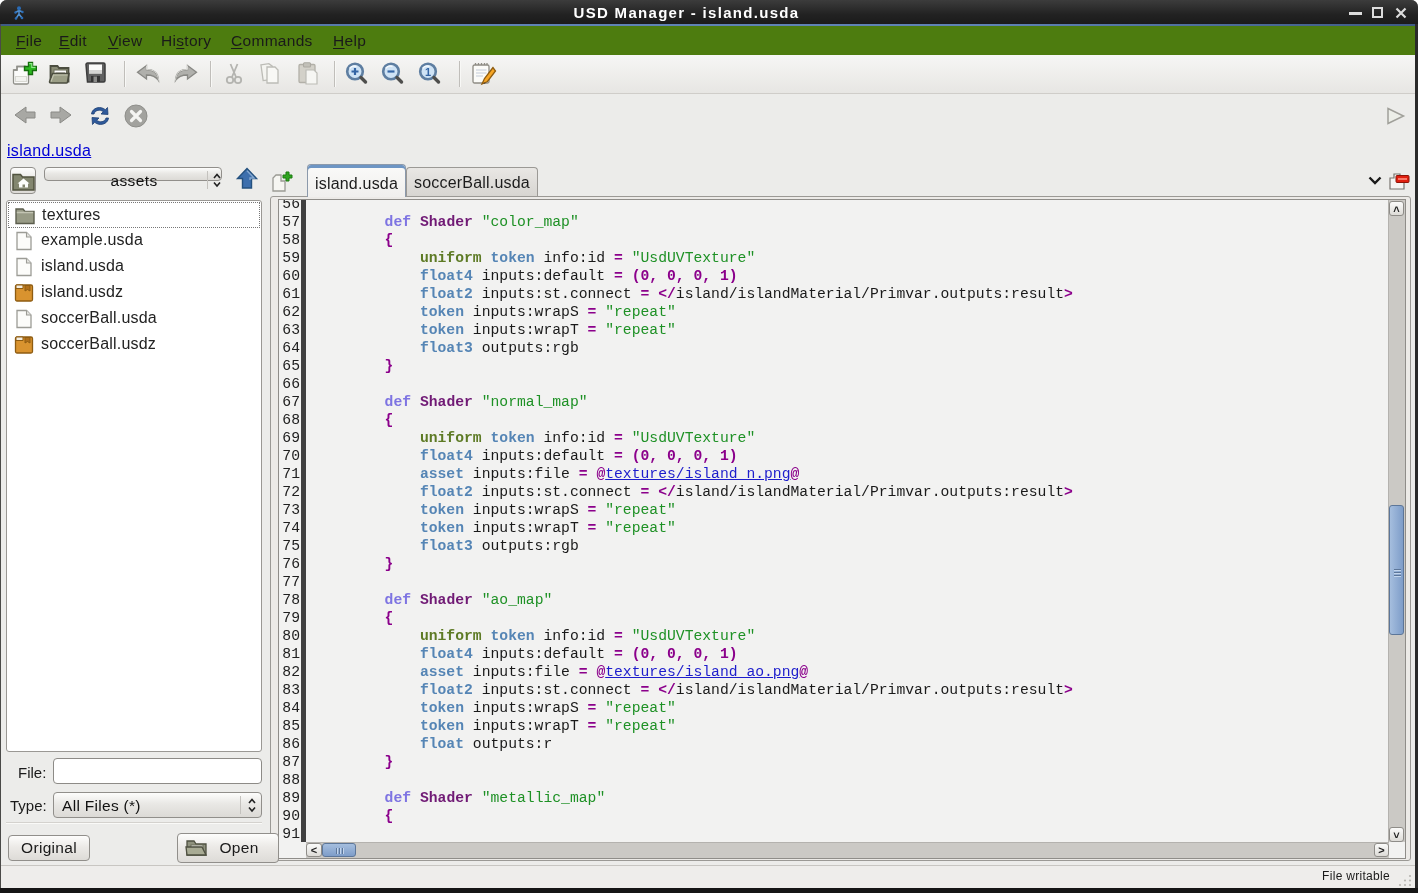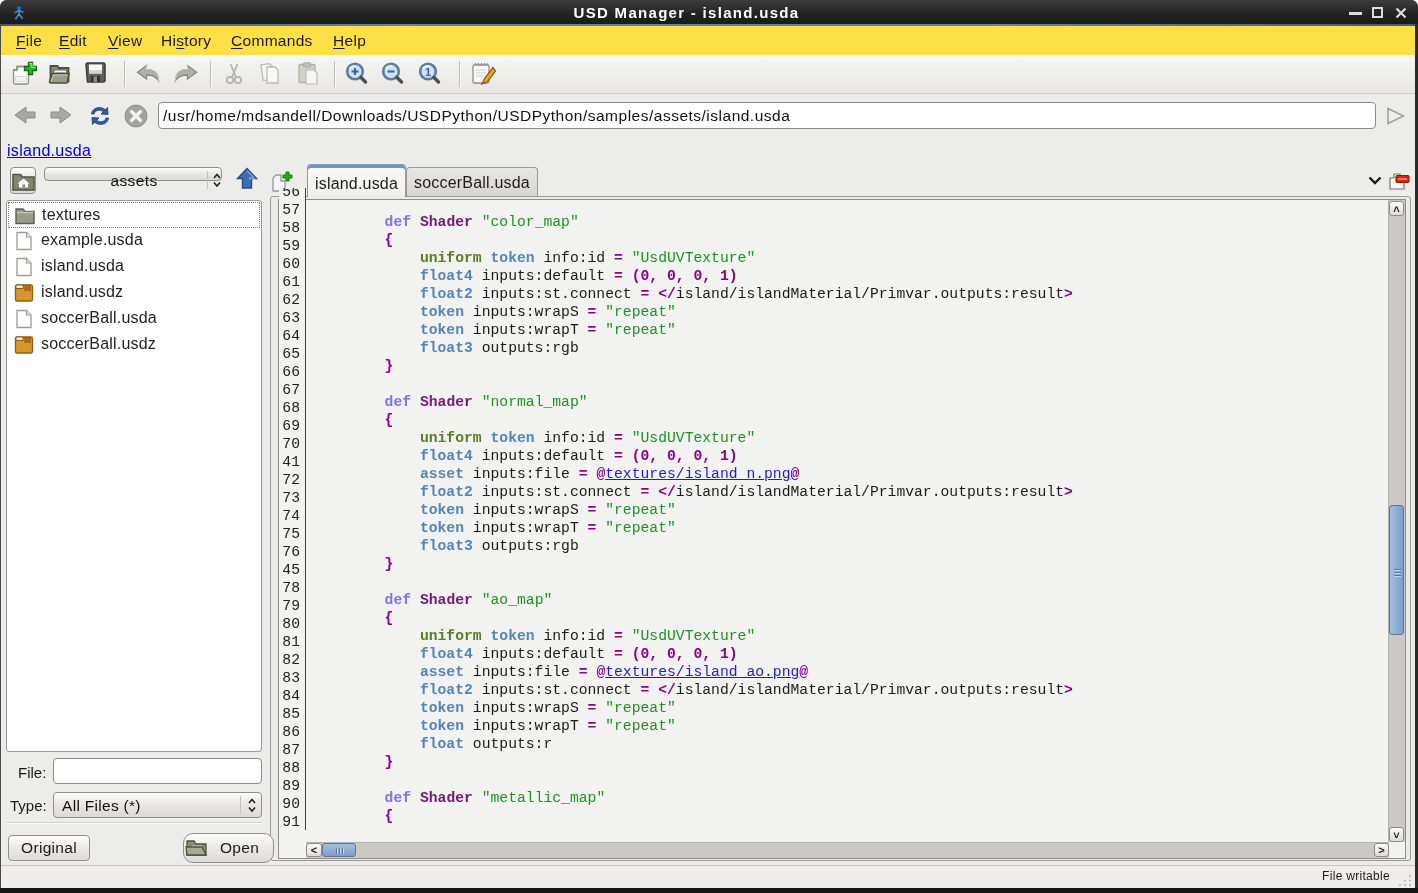--- a/index.html
+++ b/index.html
@@ -1,39 +1,39 @@
 <!DOCTYPE html>
 <html><head><meta charset="utf-8"><title>USD Manager</title><style>
 * { margin:0; padding:0; box-sizing:border-box; }
 html,body { width:1418px; height:893px; background:#ffffff; font-family:"Liberation Sans",sans-serif; overflow:hidden; }
 #win { position:absolute; left:0; top:0; width:1418px; height:893px; background:#ececea; border-radius:7px 7px 0 0; box-shadow:inset 0 0 0 1px #4a4a48; }
 .abs { position:absolute; }
 #titlebar { left:0; top:0; width:1418px; height:24px; background:linear-gradient(#3c3c3c,#222 60%,#1b1b1b); border-radius:7px 7px 0 0; }
 #titletext { left:0; top:4px; width:1373px; text-align:center; color:#fff; font-size:15px; font-weight:bold; letter-spacing:1.3px;}
 #blueline { left:1px; top:24px; width:1416px; height:2px; background:linear-gradient(90deg,#3e5a85,#5f83b5 30%,#5f83b5 70%,#3e5a85); }
-#menubar { left:1px; top:26px; width:1416px; height:29px; background:#fde047; }
+#menubar { left:1px; top:26px; width:1416px; height:29px; background:#4d7c0f; }
 .mi { position:absolute; top:6px; font-size:15.5px; letter-spacing:0.3px; color:#1a1a1a; }
 .mi u { text-decoration:underline; text-underline-offset:2px; }
 #toolbar { left:1px; top:55px; width:1416px; height:39px; background:linear-gradient(#f6f6f5,#e7e6e3); border-bottom:1px solid #cfcdc9; }
 .tbtn { position:absolute; top:61px; transform-origin:top left; }
 .tsep { position:absolute; top:61px; width:2px; height:26px; border-left:1px solid #c0beba; border-right:1px solid #f8f8f6; }
 #addrbar { left:1px; top:95px; width:1416px; height:42px; background:#ececea; }
 #addrinput { left:158px; top:102px; width:1218px; height:27px; background:#fff; border:1px solid #8d8b87; border-radius:4px; font-size:15.5px; color:#111; line-height:26px; padding-left:4px; letter-spacing:0.5px; white-space:nowrap; overflow:hidden;}
 #linkrow a { color:#0000d6; font-size:16px; letter-spacing:0.3px; text-decoration:underline; }
 .gbtn { position:absolute; background:linear-gradient(#fdfdfc,#e9e8e5 45%,#dcdad6); border:1px solid #918f8b; border-radius:4px; }
 #combo { left:44px; top:167px; width:178px; height:14px; }
 #combotext { width:170px; padding-left:8px; text-align:center; font-size:15.5px; color:#111; line-height:25px; letter-spacing:0.4px;}
 #combosep { left:162px; top:3px; width:1px; height:18px; background:#c4c2be; position:absolute; }
 .spin { position:absolute; left:164px; top:1px; width:16px; height:22px; }
 .tab { position:absolute; font-size:16px; letter-spacing:0.2px; color:#1c1c1c; text-align:center; }
 #tab1 { left:307px; top:164px; width:99px; height:33px; background:linear-gradient(#fafaf9,#f0efed); border:1px solid #8b99ab; border-bottom:none; border-radius:4px 4px 0 0; box-shadow:inset 0 3px 0 #6d95c4; line-height:38px; z-index:3;}
 #tab2 { left:406px; top:167px; width:132px; height:29px; background:linear-gradient(#e9e7e4,#d7d5d1); border:1px solid #9b9995; border-bottom:none; border-radius:4px 4px 0 0; line-height:30px; z-index:2;}
 #pane { left:270px; top:196px; width:1141px; height:665px; background:#eceae7; border:1px solid #9b9995; border-radius:3px; }
 #editor { left:278px; top:199px; width:1128px; height:660px; background:#f2f2f1; border:1px solid #8f8d89; }
-#gutter { left:279px; top:188px; width:27px; height:642px; background:#f2f2f1; border-right:1px solid #404040; overflow:hidden; }
+#gutter { left:279px; top:200px; width:27px; height:642px; background:#f2f2f1; border-right:5px solid #404040; overflow:hidden; }
 .ln { height:18px; font-family:"Liberation Mono",monospace; font-size:14.71px; color:#202020; text-align:right; padding-right:6px; line-height:18px; }
 #codewrap { left:307px; top:200px; width:1081px; height:642px; overflow:hidden; }
 #codeinner { position:absolute; left:7px; top:-5px; }
 .cl { height:18px; font-family:"Liberation Mono",monospace; font-size:14.71px; line-height:18px; white-space:pre; color:#1a1a1a; }
 .cl .d { color:#7e74e2; font-weight:bold; }
 .cl .t { color:#701a75; font-weight:bold; }
 .cl .s { color:#1e9125; }
 .cl .k { color:#5585b5; font-weight:bold; }
 .cl .u { color:#5d7a24; font-weight:bold; }
 .cl .o { color:#8b008b; font-weight:bold; }
@@ -175,21 +175,20 @@
 <path d="M11 5 L11 10 L2 10 L2 16 L11 16 L11 21 L22 13 Z" fill="#a8a8a4" stroke="#8a8a86" stroke-width="1"></path>
 </svg></div>
 <div class="abs" style="left:87px;top:103px;"><svg width="26" height="26" viewBox="0 0 26 26">
 <path d="M4.5 11 C5 6.5 9.5 3.8 14.5 4.8 C16 5.1 17.3 5.8 18.3 6.7 L20.5 4.5 L21 11.5 L14 11 L16.3 8.7 C13.2 6.2 8.2 6.8 7 11 Z" fill="#2f5a9b" stroke="#1d3f72" stroke-width="0.8"></path>
 <path d="M21.5 15 C21 19.5 16.5 22.2 11.5 21.2 C10 20.9 8.7 20.2 7.7 19.3 L5.5 21.5 L5 14.5 L12 15 L9.7 17.3 C12.8 19.8 17.8 19.2 19 15 Z" fill="#2f5a9b" stroke="#1d3f72" stroke-width="0.8"></path>
 </svg></div>
 <div class="abs" style="left:123px;top:103px;"><svg width="26" height="26" viewBox="0 0 26 26">
 <circle cx="13" cy="13" r="11" fill="#a2a29e" stroke="#8e8e8a" stroke-width="1"></circle>
 <path d="M8.5 8.5 L17.5 17.5 M17.5 8.5 L8.5 17.5" stroke="#f4f4f2" stroke-width="3.2" stroke-linecap="round"></path>
 </svg></div>
-<div class="abs" id="addrinput">/usr/home/mdsandell/Downloads/USDPython/USDPython/samples/assets/island.usda</div>
 <div class="abs" style="left:1384px;top:105px;"><svg width="24" height="22" viewBox="0 0 24 22">
 <path d="M4 3.5 L19.5 11 L4 18.5 Z" fill="#eceee8" stroke="#a0a09a" stroke-width="1.5"></path>
 </svg></div>
 <div class="abs" id="linkrow" style="left:7px;top:142px;"><a>island.usda</a></div>
 <div class="gbtn" style="left:10px;top:167px;width:26px;height:27px;"></div>
 <div class="abs" style="left:11px;top:170px;"><svg width="25" height="24" viewBox="0 0 25 24">
 <path d="M2 4.5 L9.5 4.5 L11.5 7 L23 7 L23 20 L2 20 Z" fill="#83866f" stroke="#51533f" stroke-width="1.5"></path>
 <path d="M12.5 8.5 L18.5 13.5 L17 13.5 L17 17.5 L8 17.5 L8 13.5 L6.5 13.5 Z" fill="#fdfdfb"></path>
 <rect x="11.5" y="14.5" width="2.5" height="3" fill="#83866f"></rect>
 </svg></div>
@@ -231,27 +230,27 @@
 <div class="ln">61</div>
 <div class="ln">62</div>
 <div class="ln">63</div>
 <div class="ln">64</div>
 <div class="ln">65</div>
 <div class="ln">66</div>
 <div class="ln">67</div>
 <div class="ln">68</div>
 <div class="ln">69</div>
 <div class="ln">70</div>
-<div class="ln">41</div>
+<div class="ln">71</div>
 <div class="ln">72</div>
 <div class="ln">73</div>
 <div class="ln">74</div>
 <div class="ln">75</div>
 <div class="ln">76</div>
-<div class="ln">45</div>
+<div class="ln">77</div>
 <div class="ln">78</div>
 <div class="ln">79</div>
 <div class="ln">80</div>
 <div class="ln">81</div>
 <div class="ln">82</div>
 <div class="ln">83</div>
 <div class="ln">84</div>
 <div class="ln">85</div>
 <div class="ln">86</div>
 <div class="ln">87</div>
@@ -385,21 +384,21 @@
 <div class="gbtn" id="typecombo">
       <div id="typetext">All Files (*)</div>
 <div style="position:absolute;left:186px;top:3px;width:1px;height:18px;background:#c4c2be;"></div>
 <svg style="position:absolute;left:190px;top:1px;" width="16" height="22" viewBox="0 0 16 22">
         <path d="M5 9 L8 5.5 L11 9" fill="none" stroke="#222" stroke-width="1.6"></path>
         <path d="M5 13.5 L8 17 L11 13.5" fill="none" stroke="#222" stroke-width="1.6"></path>
       </svg>
     </div>
 <div id="sep2" class="abs"></div>
 <div class="pbtn" style="left:8px;top:835px;width:82px;height:26px;line-height:24px;">Original</div>
-<div class="pbtn" style="left:183px;top:833px;width:91px;height:30px;line-height:28px;padding-left:22px;border-radius:10px;">Open</div>
+<div class="pbtn" style="left:177px;top:833px;width:102px;height:30px;line-height:28px;padding-left:22px;">Open</div>
 <div class="abs" style="left:184px;top:836px;"><svg width="25" height="24" viewBox="0 0 25 24">
 <path d="M3 5 L10 5 L12 8 L22 8 L22 19 L3 19 Z" fill="#8f927e" stroke="#4e5040" stroke-width="1.3"></path>
 <rect x="7" y="9" width="12" height="7" fill="#f4f4f0" stroke="#6a6c58" stroke-width="1"></rect>
 <path d="M8.5 11 L17.5 11 M8.5 13 L17.5 13" stroke="#b0b0a8" stroke-width="1"></path>
 <path d="M2 11 L18 11 L22 19 L3 19 Z" fill="#a8ab94" stroke="#4e5040" stroke-width="1.3"></path>
 </svg></div>
 <div class="abs" id="statusbar"></div>
 <div class="abs" id="statustext">File writable</div>
 <svg class="abs" style="left:1398px;top:874px;" width="14" height="13">
       <g fill="#b8b6b2">

